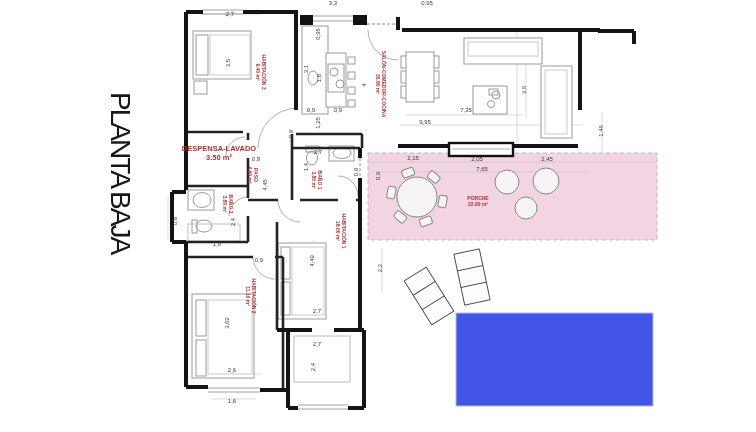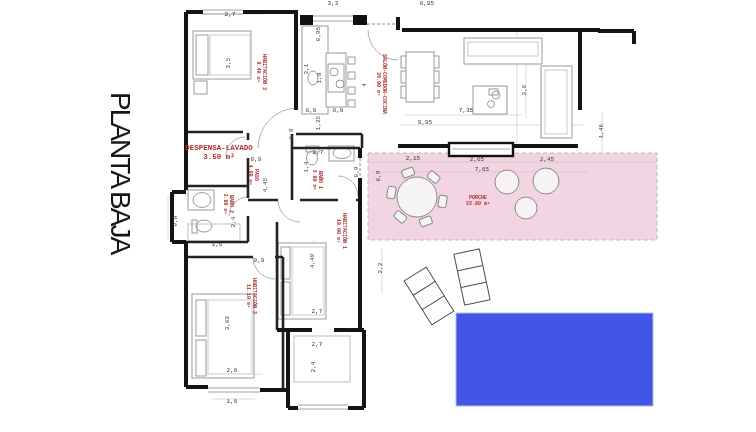--- a/index.html
+++ b/index.html
@@ -9,21 +9,21 @@
   .vtitle{position:absolute;left:104px;top:92px;height:190px;
           writing-mode:vertical-rl;font-size:28px;letter-spacing:-2px;
           font-weight:500;color:#161616;white-space:nowrap;}
   .dim{position:absolute;font-size:6px;color:#3c3c3c;white-space:nowrap;
        transform:translate(-50%,-50%);}
   .dim.v{transform:translate(-50%,-50%) rotate(-90deg);}
   .room{position:absolute;color:var(--label,#b03030);font-weight:bold;font-size:5px;
         line-height:1.2;text-align:center;white-space:pre;transform:translate(-50%,-50%);}
   .room.v90{transform:translate(-50%,-50%) rotate(90deg);}
   .room.big{font-size:7.5px;}
-  #labels{position:absolute;left:0;top:0;width:756px;height:432px;font-family:Liberation Mono, monospace;}
+  #labels{position:absolute;left:0;top:0;width:756px;height:432px;}
 </style>
 </head>
 <body>
 
 <div id="stage">
 
   <svg id="plan-svg" width="756" height="432" viewBox="0 0 756 432">
 
     <rect x="368" y="153" width="289" height="87" stroke="#b9a3ae" stroke-width="0.8" stroke-dasharray="4 3" fill="#f2d4e3"></rect>
 

